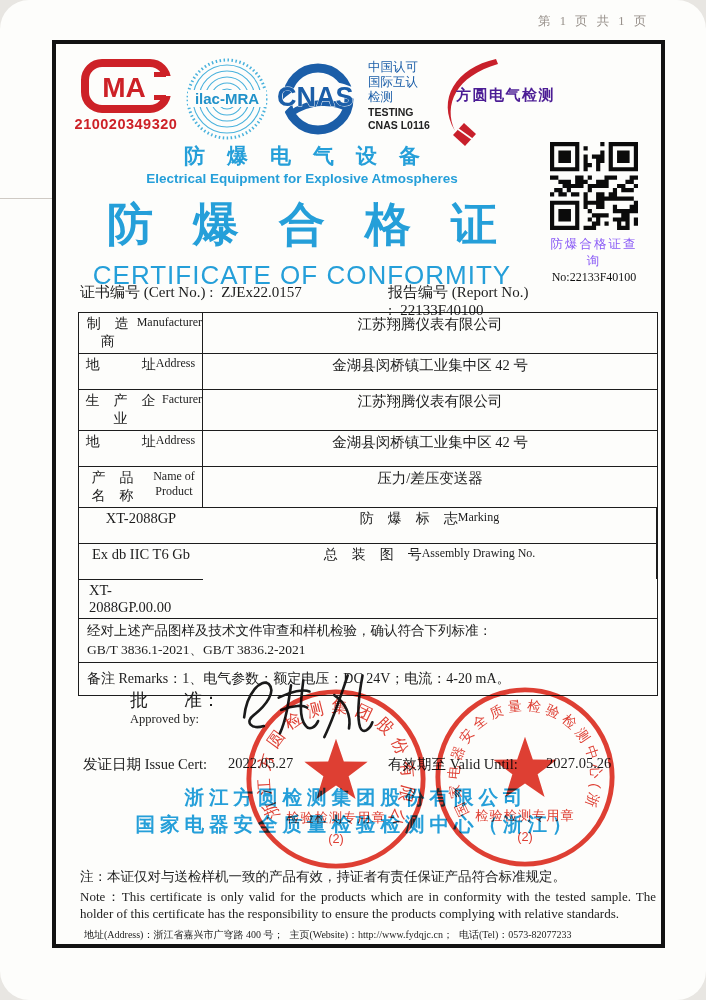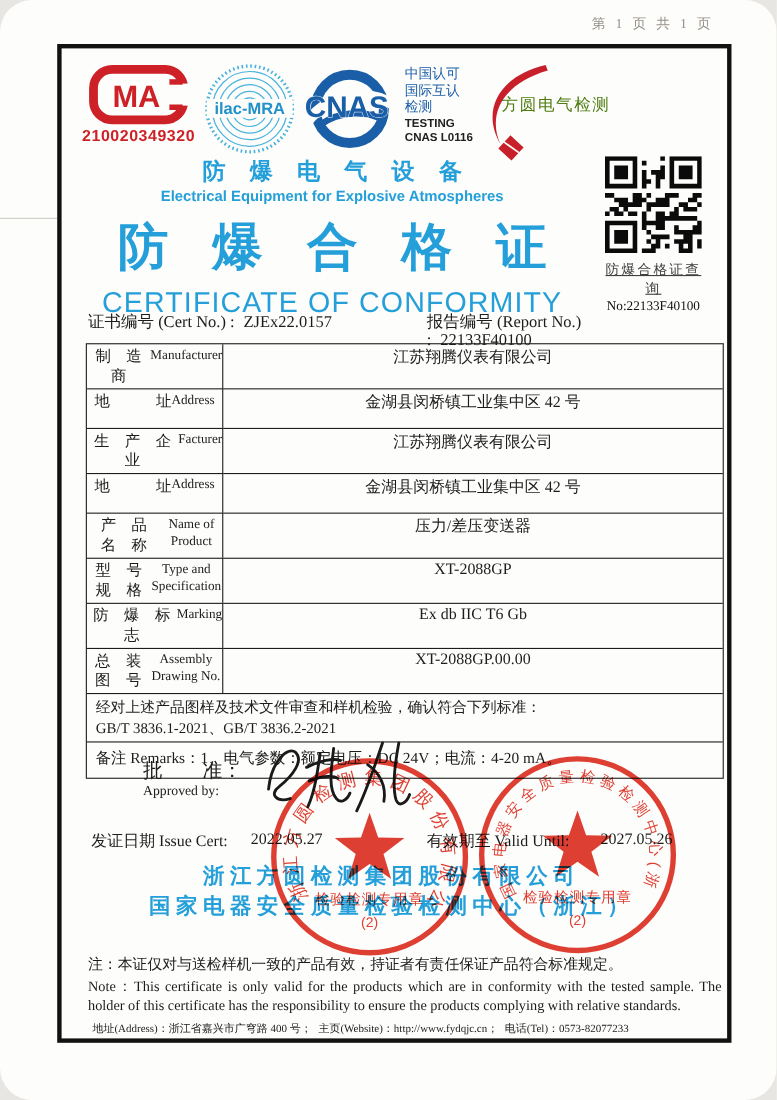--- a/index.html
+++ b/index.html
@@ -10,34 +10,34 @@
   .pagenum{top:13px;left:538px;font-size:12.5px;color:#97908a;letter-spacing:3px;}
   .fold{left:0;top:198px;width:52px;height:1px;background:#cfcac4;}
 
   
   .cma-num{left:72px;top:116px;width:108px;text-align:center;color:#cd2127;font-weight:bold;
            font-size:14.5px;font-family:"Liberation Sans",sans-serif;letter-spacing:.5px;}
   .cnas-txt{left:368px;top:60px;line-height:15px;font-size:12.5px;color:#1b5ea8;
             font-family:"Liberation Sans",sans-serif;}
   .cnas-sub{left:368px;top:106px;line-height:13px;font-size:10.5px;color:#222;font-weight:bold;
             font-family:"Liberation Sans",sans-serif;}
-  .fy-label{left:456px;top:86px;font-size:15px;color:#4d7c0f;letter-spacing:1.5px;
-            font-family:"Liberation Sans",sans-serif;}
+  .fy-label{left:456px;top:86px;font-size:15px;color:#4c1d95;letter-spacing:1.5px;
+            font-family:"Liberation Sans",sans-serif;font-weight:bold;}
 
   
   .titles{left:62px;top:142px;width:480px;text-align:center;color:#259fd9;}
   .t-cn-small{font-size:21px;font-weight:bold;letter-spacing:22px;text-indent:22px;
               font-family:"Liberation Sans",sans-serif;}
   .t-en-small{font-size:13.5px;font-weight:bold;margin-top:1px;font-family:"Liberation Sans",sans-serif;}
   .t-cn-big{font-size:46px;font-weight:bold;letter-spacing:40px;text-indent:40px;margin-top:8px;
             font-family:"Liberation Sans",sans-serif;}
   .t-en-big{font-size:26px;letter-spacing:1px;margin-top:4px;font-family:"Liberation Sans",sans-serif;}
 
   .qrblock{left:546px;top:142px;width:96px;text-align:center;}
-  .qr-cap{font-size:12.5px;letter-spacing:2px;margin-top:2px;color:#404040;text-decoration:underline;}
+  .qr-cap{font-size:12.5px;letter-spacing:2px;margin-top:2px;color:#8b5cf6;}
   .qr-num{font-size:12px;color:#111;}
 
   
   .certrow{left:80px;top:283px;width:560px;font-size:15px;}
   .certrow span{margin-right:8px;}
   .report{position:absolute;left:308px;top:0;}
 
   
   .tbl{left:78px;top:312px;width:578px;border:1.5px solid #1d1d1d;display:grid;
        grid-template-columns:124px 1fr;}
@@ -181,24 +181,20 @@
       <div class="en">Address</div>
       </div>
     <div class="tv">金湖县闵桥镇工业集中区 42 号</div>
 
     <div class="tl">
       <div class="cn">产　品　名　称</div>
       <div class="en">Name of Product</div>
       </div>
     <div class="tv">压力/差压变送器</div>
 
-    <div class="tl">
-      <div class="cn">型　号　规　格</div>
-      <div class="en">Type and Specification</div>
-      </div>
     <div class="tv">XT-2088GP</div>
 
     <div class="tl">
       <div class="cn">防　爆　标　志</div>
       <div class="en">Marking</div>
       </div>
     <div class="tv">Ex db IIC T6 Gb</div>
 
     <div class="tl">
       <div class="cn">总　装　图　号</div>

